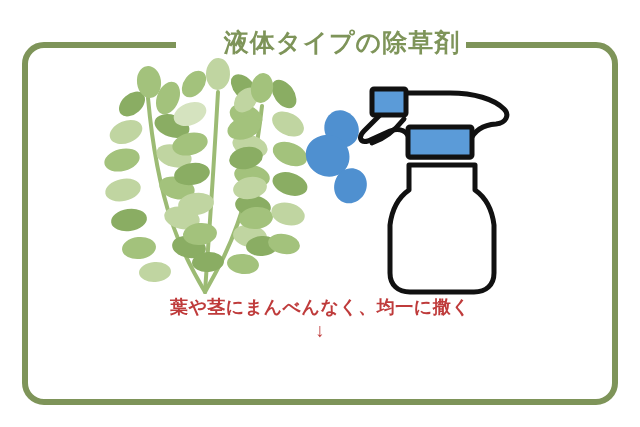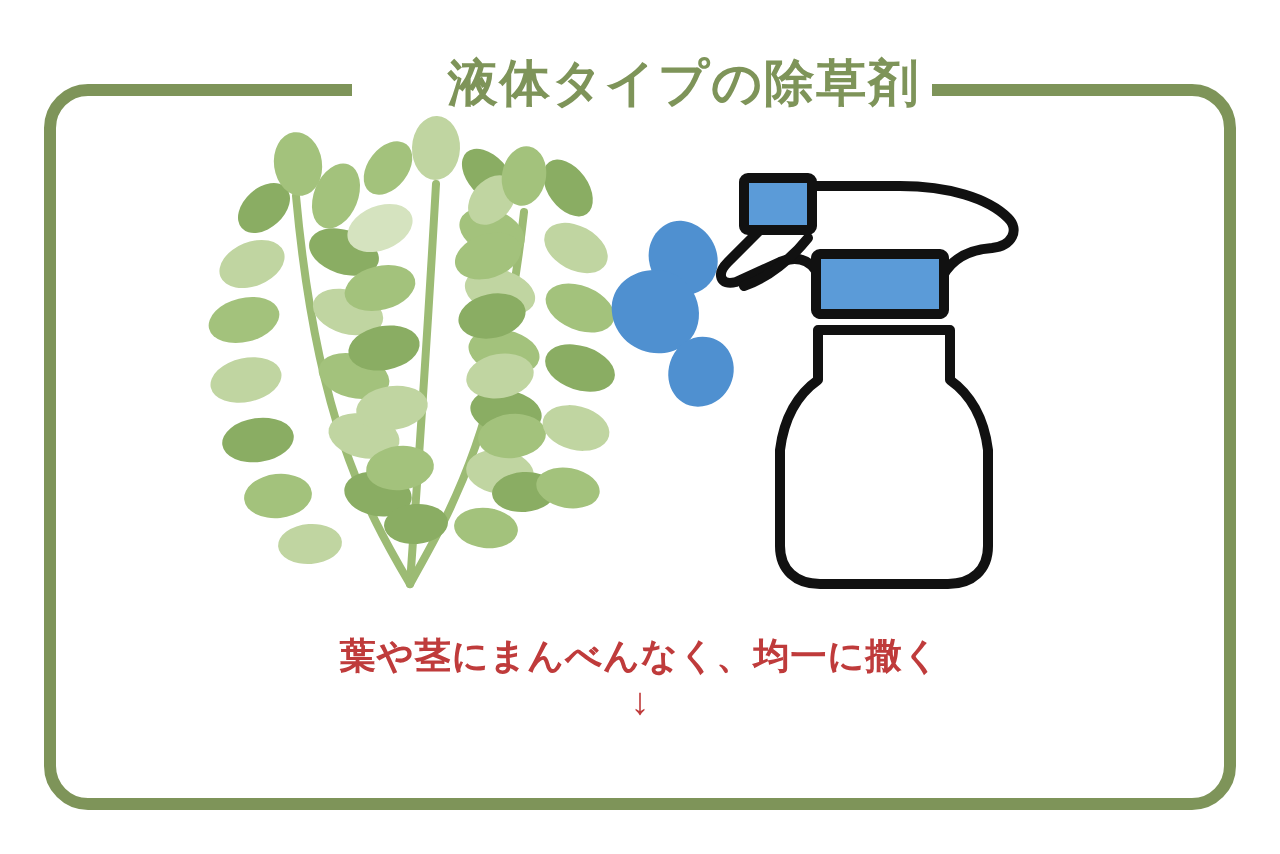--- a/index.html
+++ b/index.html
@@ -61,21 +61,21 @@
     top: 48px;
     width: 596px;
     height: 250px;
   }
   #illustration svg { display: block; }
 
   
   #caption-block {
     position: absolute;
     left: 0;
-    top: 315px;
+    top: 294px;
     width: 640px;
     text-align: center;
   }
   .caption-line {
     color: #bf3b3b;
     font-size: 18px;
     font-weight: bold;
     line-height: 26px;
     white-space: nowrap;
     letter-spacing: 0.5px;

